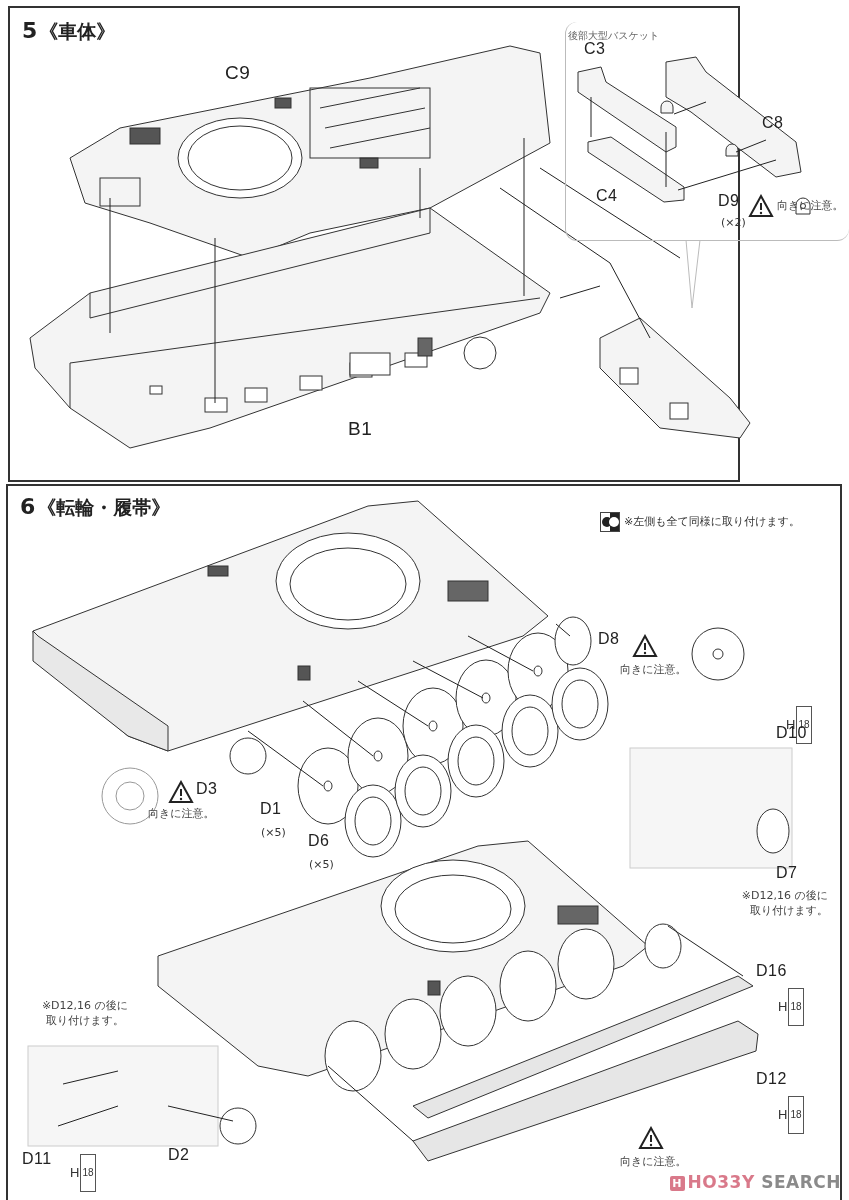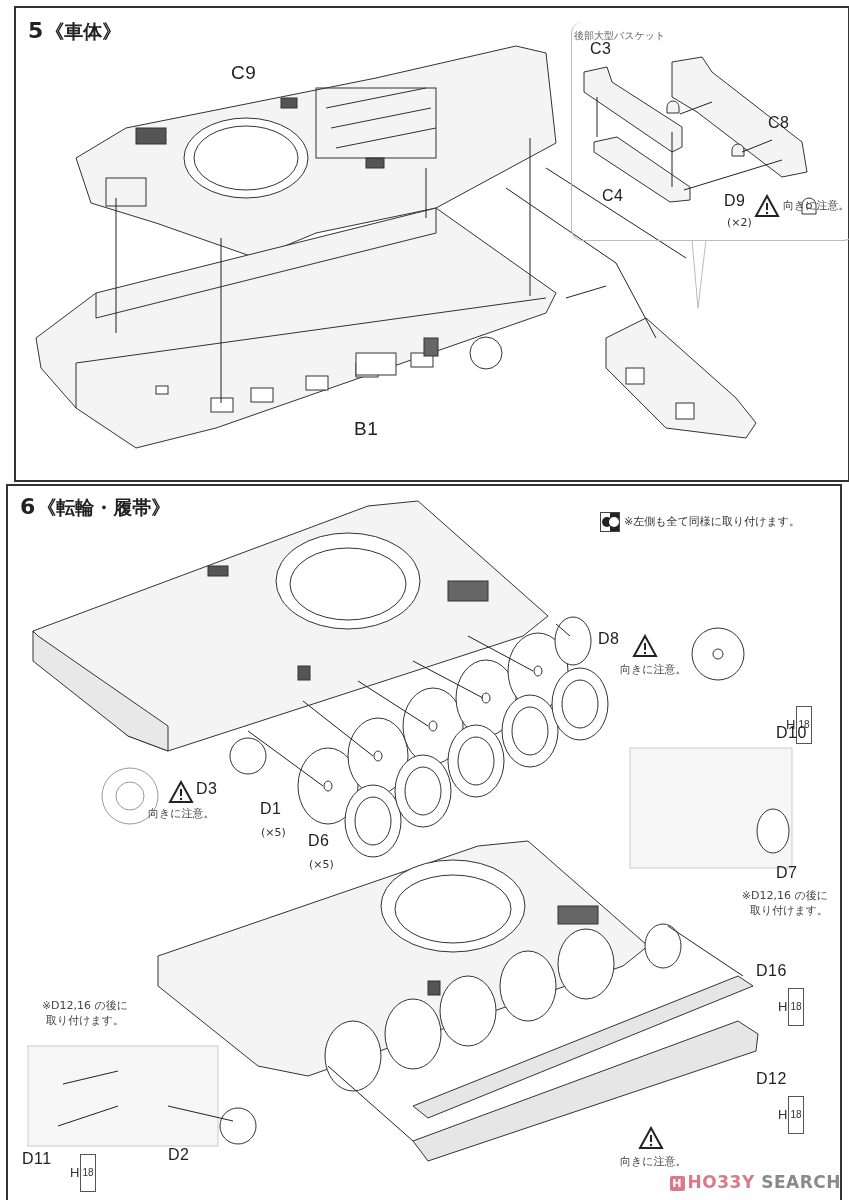--- a/index.html
+++ b/index.html
@@ -1,18 +1,18 @@
 <!DOCTYPE html>
 <html><head>
 <meta charset="utf-8">
 <style>
   html,body{margin:0;padding:0;background:#fff;}
   body{width:849px;height:1200px;position:relative;overflow:hidden;font-family:"DejaVu Sans","Liberation Sans",sans-serif;color:#222;}
   .panel{position:absolute;border:2px solid #333;box-sizing:border-box;background:#fff;}
-  #panel5{left:14px;top:6px;width:836px;height:476px;}
+  #panel5{left:8px;top:6px;width:732px;height:476px;}
   #panel6{left:6px;top:484px;width:836px;height:783px;}
   .step-title{position:absolute;font-weight:bold;font-size:19px;color:#222;font-family:"DejaVu Sans",sans-serif;}
   .step-title .num{font-size:22px;margin-right:2px;}
   .lbl{position:absolute;font-family:"Liberation Sans","DejaVu Sans",sans-serif;color:#222;font-size:19px;letter-spacing:0.5px;}
   .lbl-big{font-size:16px;}
   .qty{position:absolute;font-size:11px;color:#333;font-family:"DejaVu Sans",sans-serif;}
   .note{position:absolute;font-size:11px;color:#444;font-family:"DejaVu Sans",sans-serif;line-height:15px;text-align:right;}
   .hbox{position:absolute;font-size:13px;color:#333;font-family:"Liberation Sans",sans-serif;}
   .hbox .box{display:inline-block;border:1px solid #555;font-size:10px;padding:12px 1px;line-height:12px;margin-left:1px;vertical-align:1px;}
   .warn{position:absolute;}

